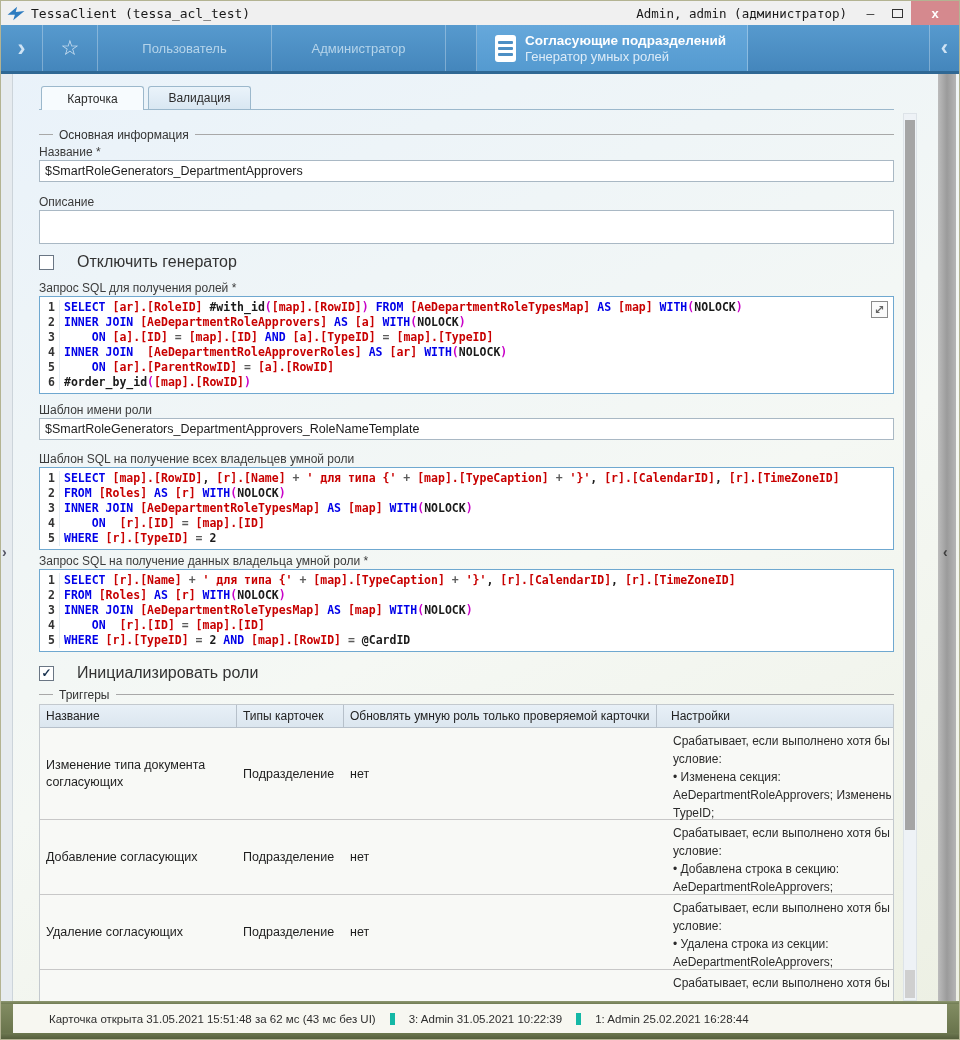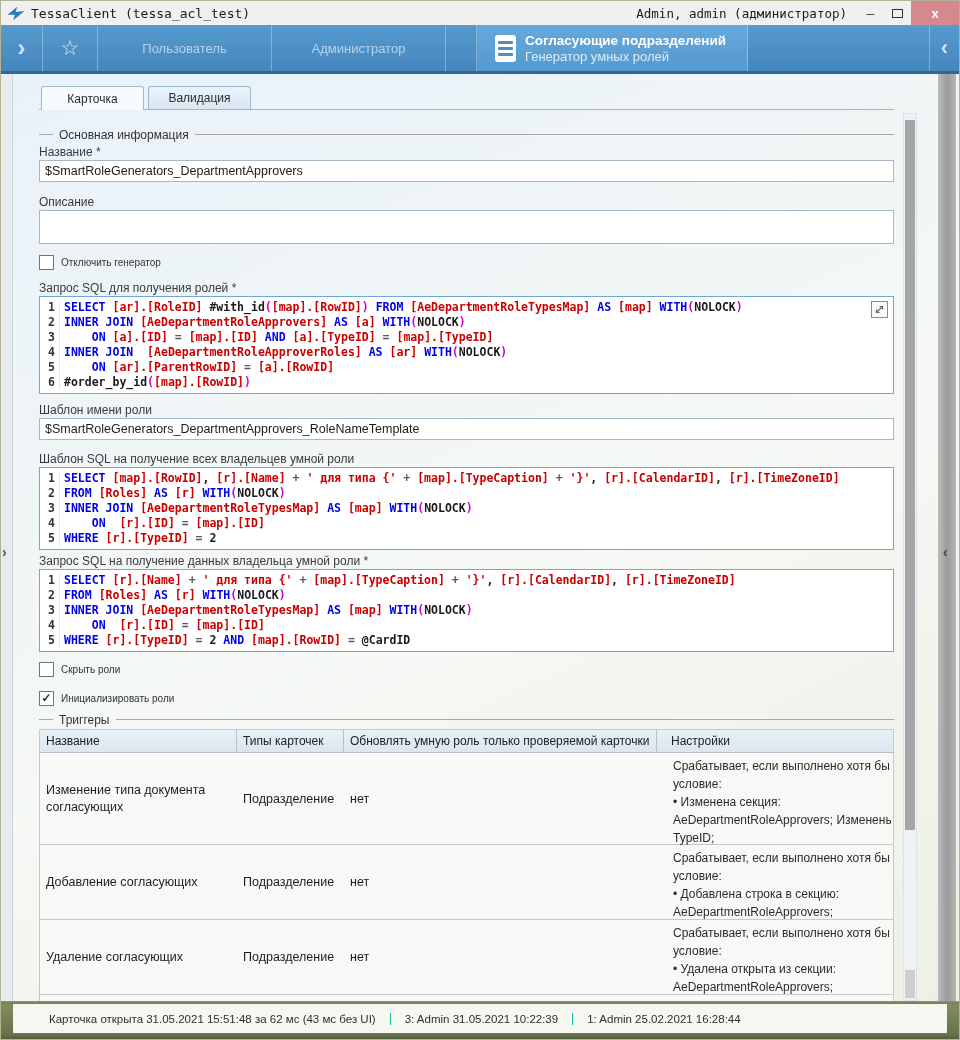--- a/index.html
+++ b/index.html
@@ -52,21 +52,21 @@
   .group-cap { display:flex; align-items:center; margin-top:17px; height:15px; font-size:12px; color:#333; }
   .group-cap .dash { width:14px; height:1px; background:#a8a8a8; margin-right:6px; }
   .group-cap .line { flex:1; height:1px; background:#a8a8a8; margin-left:6px; }
 
   .f-label { font-size:12px; color:#3b3b3b; height:15px; line-height:15px; }
   .f-input { width:100%; height:22px; border:1px solid #a9b8c4; background:#fff; font-size:12.5px; color:#1c1c1c; padding:0 5px; font-family:"Liberation Sans",sans-serif; display:block; }
   .f-area { width:100%; height:34px; border:1px solid #a9b8c4; background:#fff; resize:none; font-family:"Liberation Sans",sans-serif; font-size:12.5px; padding:2px 5px; display:block; }
 
   .cb-row { display:flex; align-items:center; height:16px; }
   .cb-box { width:15px; height:15px; border:1px solid #6a7684; background:#fff; margin-right:7px; display:flex; align-items:center; justify-content:center; font-size:12px; color:#17314e; font-weight:bold; line-height:1; }
-  .cb-label { font-size:10px; color:#333; }
+  .cb-label { font-size:16px; color:#333;margin-left:16px; }
 
   
   .sql-editor { position:relative; border:1px solid #6fa8d0; background:#fff; padding:3px 0 3px 0; font-family:"DejaVu Sans Mono",monospace; font-size:11.5px; font-weight:bold; line-height:15px; overflow:hidden; }
   .sql-line { display:flex; white-space:pre; }
   .sql-ln { width:20px; flex:0 0 auto; text-align:right; padding-right:4px; margin-right:4px; color:#333; border-right:1px solid #e2ebf2; font-weight:bold; }
   .sql-code { white-space:pre; }
   .tk-k { color:#0000e8; }
   .tk-i { color:#c80000; }
   .tk-s { color:#c80000; }
   .tk-p { color:#c800c8; }
@@ -87,21 +87,21 @@
   .trg-row .bc { display:flex; align-items:center; padding-left:6px; font-size:12.5px; color:#1e1e1e; }
   .trg-row .bc.c1 { line-height:17px; padding-right:10px; }
   .trg-row .settings { display:block; padding:4px 2px 4px 8px; font-size:12px; color:#2b2b2b; line-height:18px; }
   .trg-row .settings div { white-space:nowrap; overflow:hidden; }
 
   
   .frame-line { height:3px; background:linear-gradient(#8d9770,#6f7a52); flex:0 0 auto; }
   .statusbar { height:29px; background:#f7f7f1; display:flex; align-items:center; flex:0 0 auto; }
   .grip { width:12px; height:29px; background:linear-gradient(#828c62,#69744c); flex:0 0 auto; }
   .status-inner { flex:1; display:flex; align-items:center; height:100%; padding-left:26px; font-size:11.5px; color:#2e2e2e; }
-  .status-seg { padding:0 14px; border-right:1px solid #14b8a6; white-space:nowrap; }
+  .status-seg { padding:0 14px; border-right:5px solid #14b8a6; white-space:nowrap; }
   .status-seg:last-child { border-right:none; }
   .bottom-frame { height:6px; background:linear-gradient(#6d7850,#555e3c); flex:0 0 auto; }
 </style>
 </head>
 <body>
 
 <div class="window">
 
   <div class="titlebar">
     <svg class="app-icon" viewBox="0 0 16 14">
@@ -217,24 +217,20 @@
 
         <div class="f-label" style="margin-top:4px;">Запрос SQL на получение данных владельца умной роли *</div>
         <div class="sql-editor">
             <div class="sql-line"><span class="sql-ln">1</span><span class="sql-code"><span class="tk-k">SELECT</span><span class="tk-t"> </span><span class="tk-i">[r].[Name]</span><span class="tk-o"> + </span><span class="tk-s">' для типа {'</span><span class="tk-o"> + </span><span class="tk-i">[map].[TypeCaption]</span><span class="tk-o"> + </span><span class="tk-s">'}'</span><span class="tk-t">, </span><span class="tk-i">[r].[CalendarID]</span><span class="tk-t">, </span><span class="tk-i">[r].[TimeZoneID]</span></span></div>
             <div class="sql-line"><span class="sql-ln">2</span><span class="sql-code"><span class="tk-k">FROM</span><span class="tk-t"> </span><span class="tk-i">[Roles]</span><span class="tk-t"> </span><span class="tk-k">AS</span><span class="tk-t"> </span><span class="tk-i">[r]</span><span class="tk-t"> </span><span class="tk-k">WITH</span><span class="tk-p">(</span><span class="tk-t">NOLOCK</span><span class="tk-p">)</span></span></div>
             <div class="sql-line"><span class="sql-ln">3</span><span class="sql-code"><span class="tk-k">INNER JOIN</span><span class="tk-t"> </span><span class="tk-i">[AeDepartmentRoleTypesMap]</span><span class="tk-t"> </span><span class="tk-k">AS</span><span class="tk-t"> </span><span class="tk-i">[map]</span><span class="tk-t"> </span><span class="tk-k">WITH</span><span class="tk-p">(</span><span class="tk-t">NOLOCK</span><span class="tk-p">)</span></span></div>
             <div class="sql-line"><span class="sql-ln">4</span><span class="sql-code"><span class="tk-t">    </span><span class="tk-k">ON</span><span class="tk-t">  </span><span class="tk-i">[r].[ID]</span><span class="tk-o"> = </span><span class="tk-i">[map].[ID]</span></span></div>
             <div class="sql-line"><span class="sql-ln">5</span><span class="sql-code"><span class="tk-k">WHERE</span><span class="tk-t"> </span><span class="tk-i">[r].[TypeID]</span><span class="tk-o"> = </span><span class="tk-t">2 </span><span class="tk-k">AND</span><span class="tk-t"> </span><span class="tk-i">[map].[RowID]</span><span class="tk-o"> = </span><span class="tk-t">@CardID</span></span></div>
           </div>
 
-        <div class="cb-row" style="margin-top:9px;">
-          <span class="cb-box"></span>
-          <span class="cb-label">Скрыть роли</span>
-        </div>
 
         <div class="cb-row" style="margin-top:13px;">
           <span class="cb-box">✓</span>
           <span class="cb-label">Инициализировать роли</span>
         </div>
 
         <div class="group-cap" style="margin-top:6px;">
           <span class="dash"></span>
             <span>Триггеры</span>
             <span class="line"></span>
@@ -271,21 +267,21 @@
                   <div>AeDepartmentRoleApprovers;</div>
                 </div>
               </div>
               <div class="trg-row" style="height: 75px;">
                 <div class="bc c1">Удаление согласующих</div>
                 <div class="bc c2">Подразделение</div>
                 <div class="bc c3">нет</div>
                 <div class="settings c4">
                   <div>Срабатывает, если выполнено хотя бы одно</div>
                   <div>условие:</div>
-                  <div>• Удалена открыта из секции:</div>
+                  <div>• Удалена строка из секции:</div>
                   <div>AeDepartmentRoleApprovers;</div>
                 </div>
               </div>
               <div class="trg-row" style="height: 90px;">
                 <div class="bc c1"></div>
                 <div class="bc c2"></div>
                 <div class="bc c3"></div>
                 <div class="settings c4">
                   <div>Срабатывает, если выполнено хотя бы одно</div>
                 </div>

